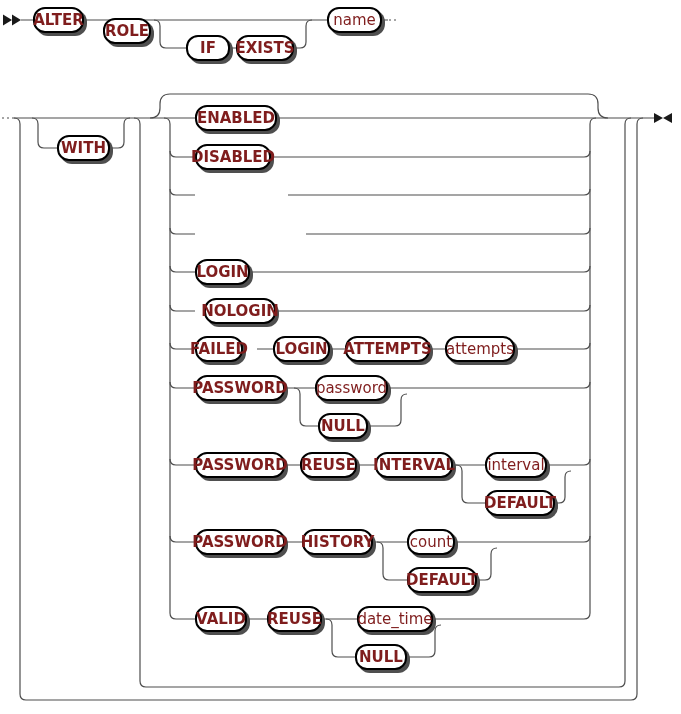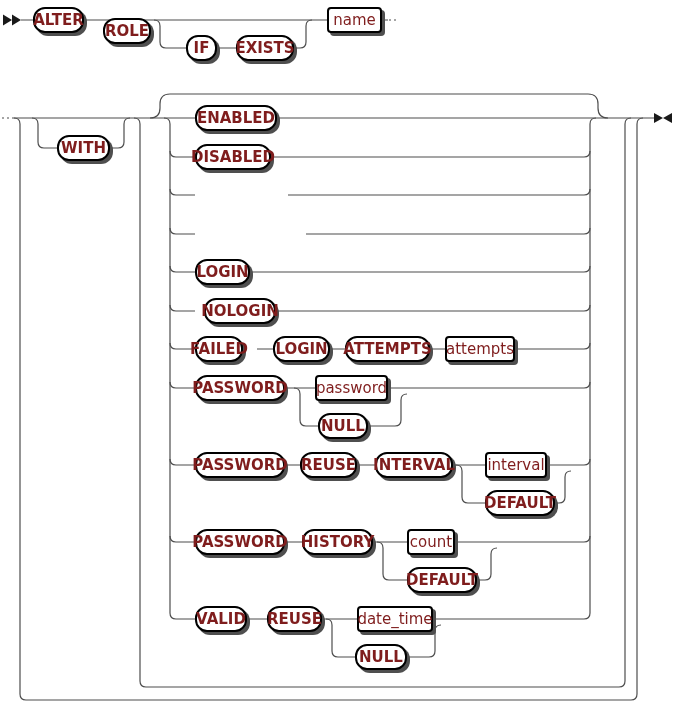--- a/index.html
+++ b/index.html
@@ -7,21 +7,21 @@
   .canvas svg{position:absolute;left:0;top:0;}
   .kw,.var{
     position:absolute;height:26px;box-sizing:border-box;
     background:#ffffff;border:2px solid #000000;
     display:flex;align-items:center;justify-content:center;
     font-family:"DejaVu Sans","Liberation Sans",sans-serif;
     font-size:15px;color:#7f1d1d;white-space:nowrap;
     box-shadow:3px 3px 0 #4f4f4f;
   }
   .kw{border-radius:12px;font-weight:bold;}
-  .var{border-radius:4px;}
+  .var{border-radius:12px;}
 </style>
 </head>
 <body>
 
 <div class="canvas">
 
   <svg width="681" height="714" viewBox="0 0 681 714">
     <g stroke="#4d4d4d" stroke-width="1.2" fill="none">
 
       <path d="M21 20 H388"></path>
@@ -76,21 +76,21 @@
       <polygon points="12,14.5 21,20 12,25.5"></polygon>
     </g>
     <g fill="#1a1a1a" stroke="none">
       <polygon points="654,113 663,118 654,123"></polygon>
       <polygon points="672,113 663,118 672,123"></polygon>
     </g>
   </svg>
 
   <div class="kw" style="left:33px;top:7px;width:51px">ALTER</div>
   <div class="kw" style="left:103px;top:18px;width:48px">ROLE</div>
-  <div class="kw" style="left:186px;top:35px;width:31px">IF</div>
+  <div class="kw" style="left:186px;top:35px;width:44px">IF</div>
   <div class="kw" style="left:236px;top:35px;width:58px">EXISTS</div>
   <div class="var" style="left:327px;top:7px;width:55px">name</div>
 
   <div class="kw" style="left:57px;top:135px;width:53px">WITH</div>
 
   <div class="kw" style="left:195px;top:105px;width:82px">ENABLED</div>
   <div class="kw" style="left:195px;top:144px;width:76px">DISABLED</div>
   <div class="kw" style="left:195px;top:259px;width:55px">LOGIN</div>
   <div class="kw" style="left:204px;top:298px;width:72px">NOLOGIN</div>
 

